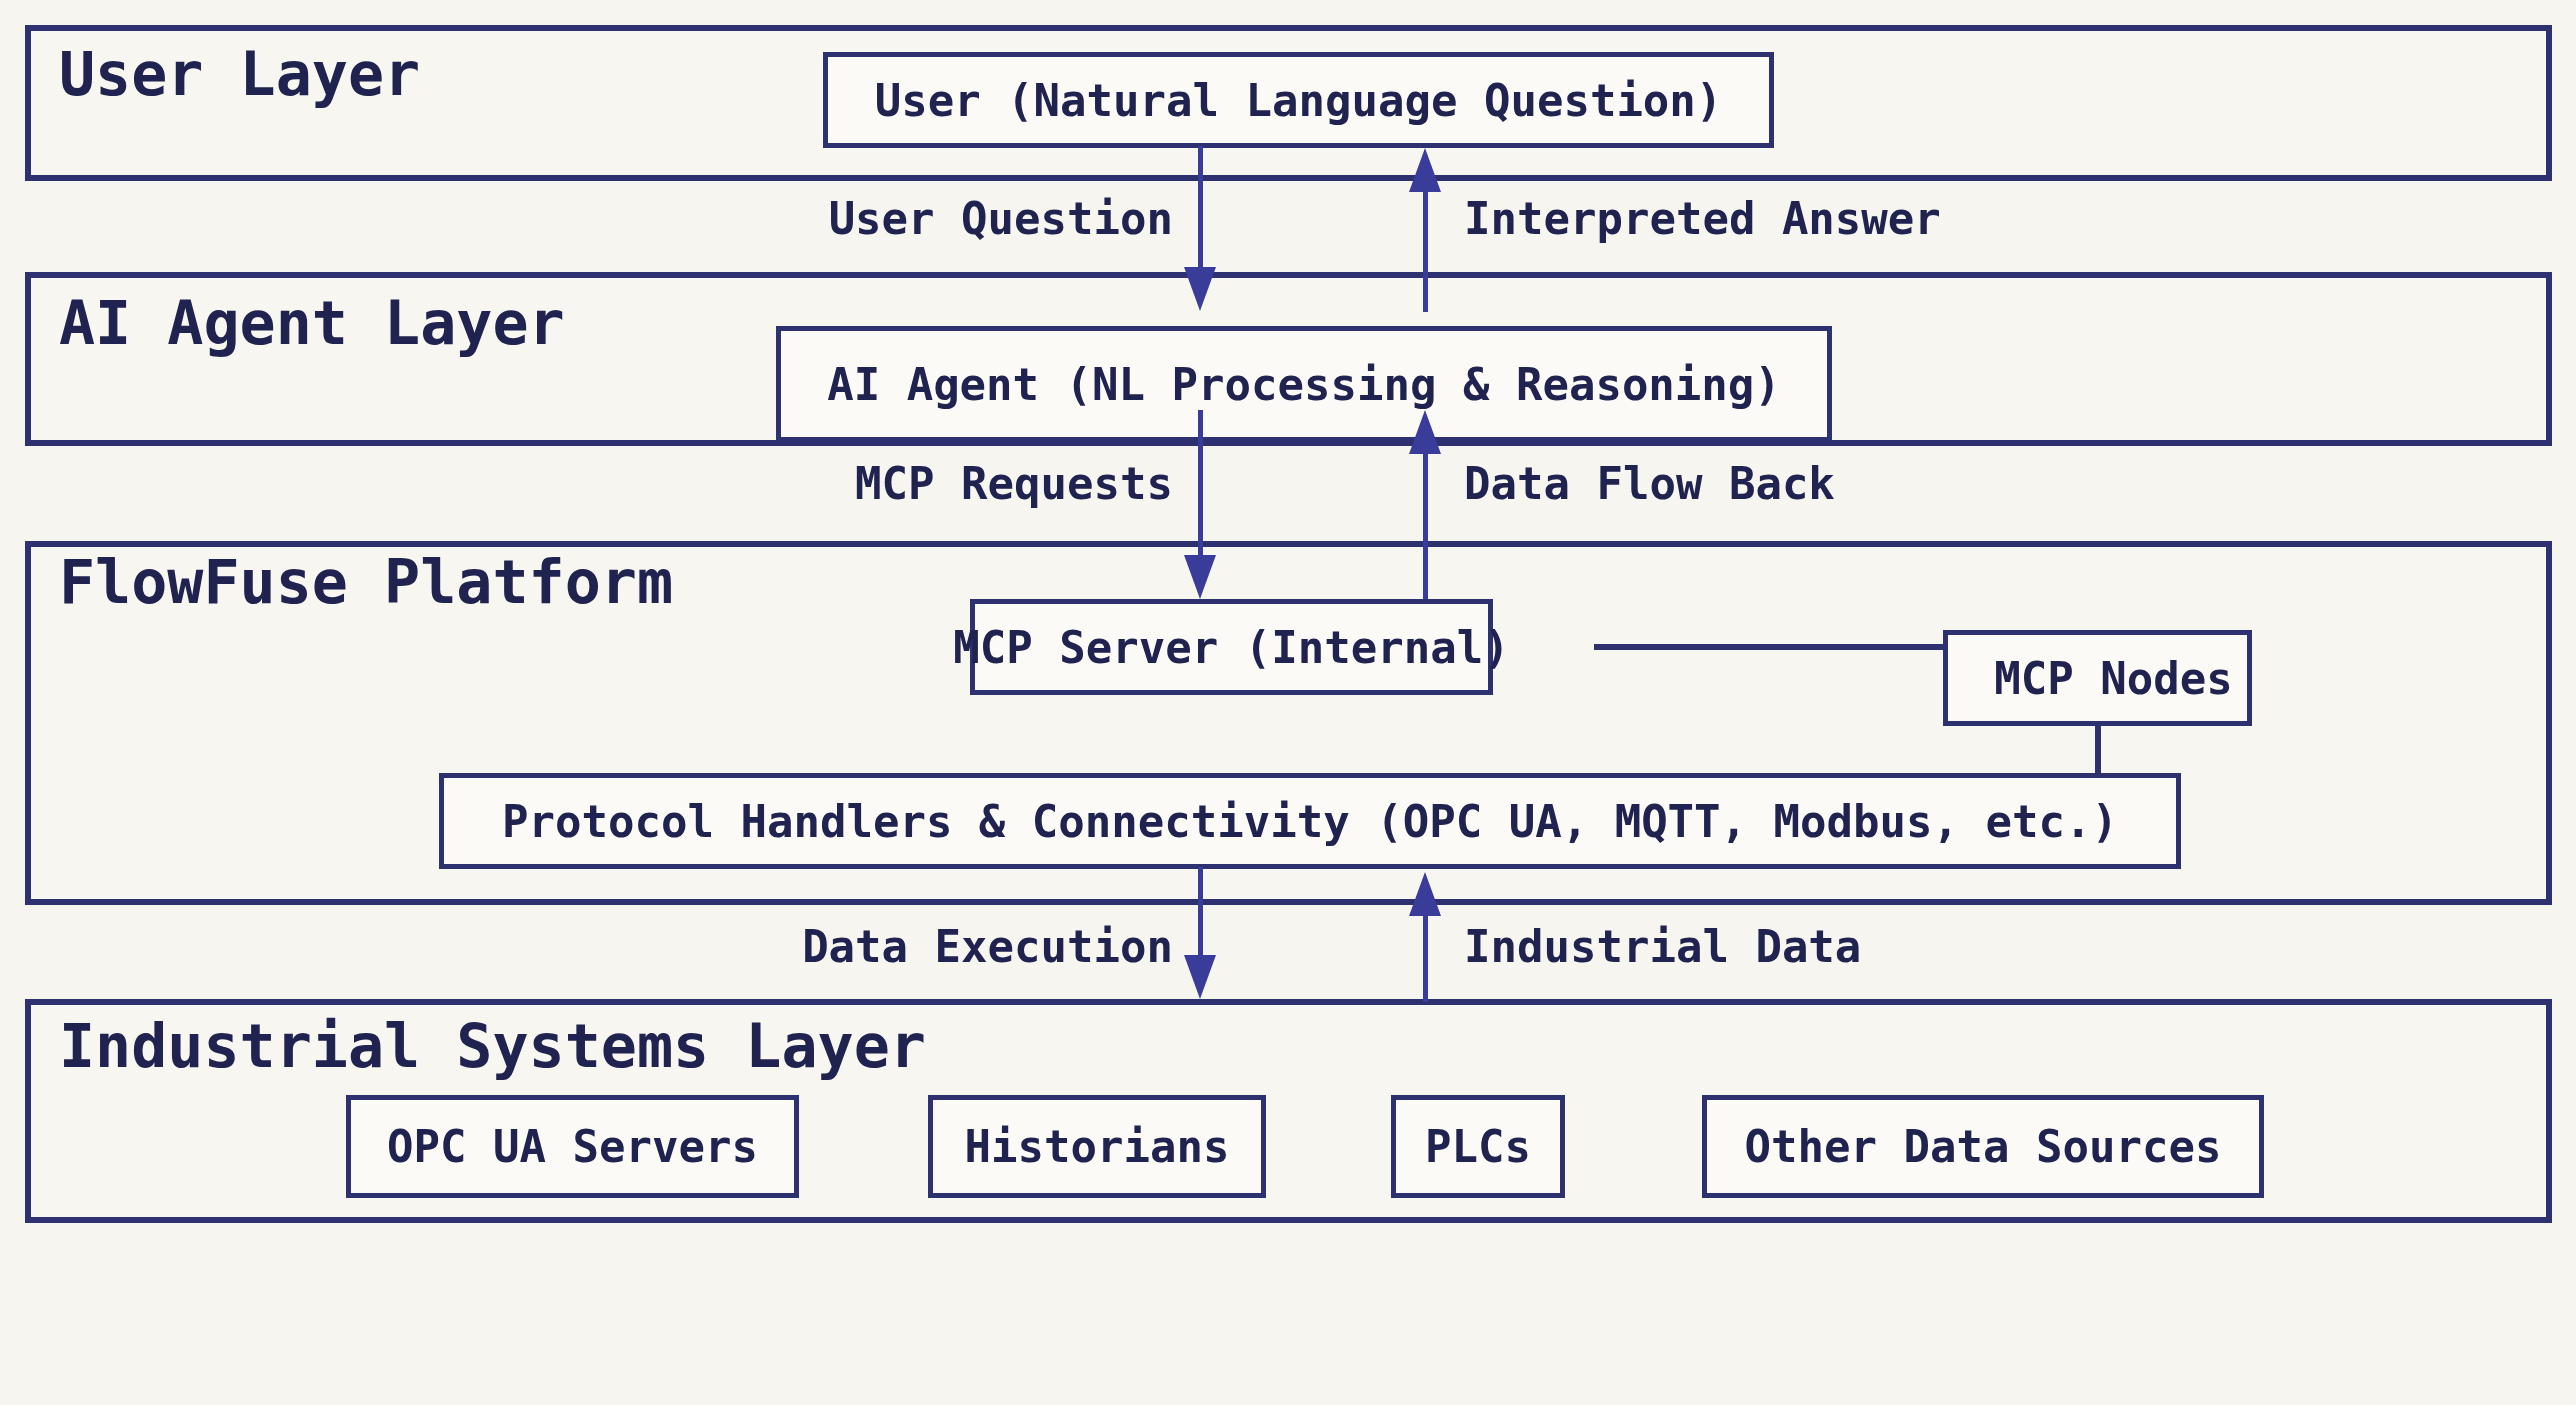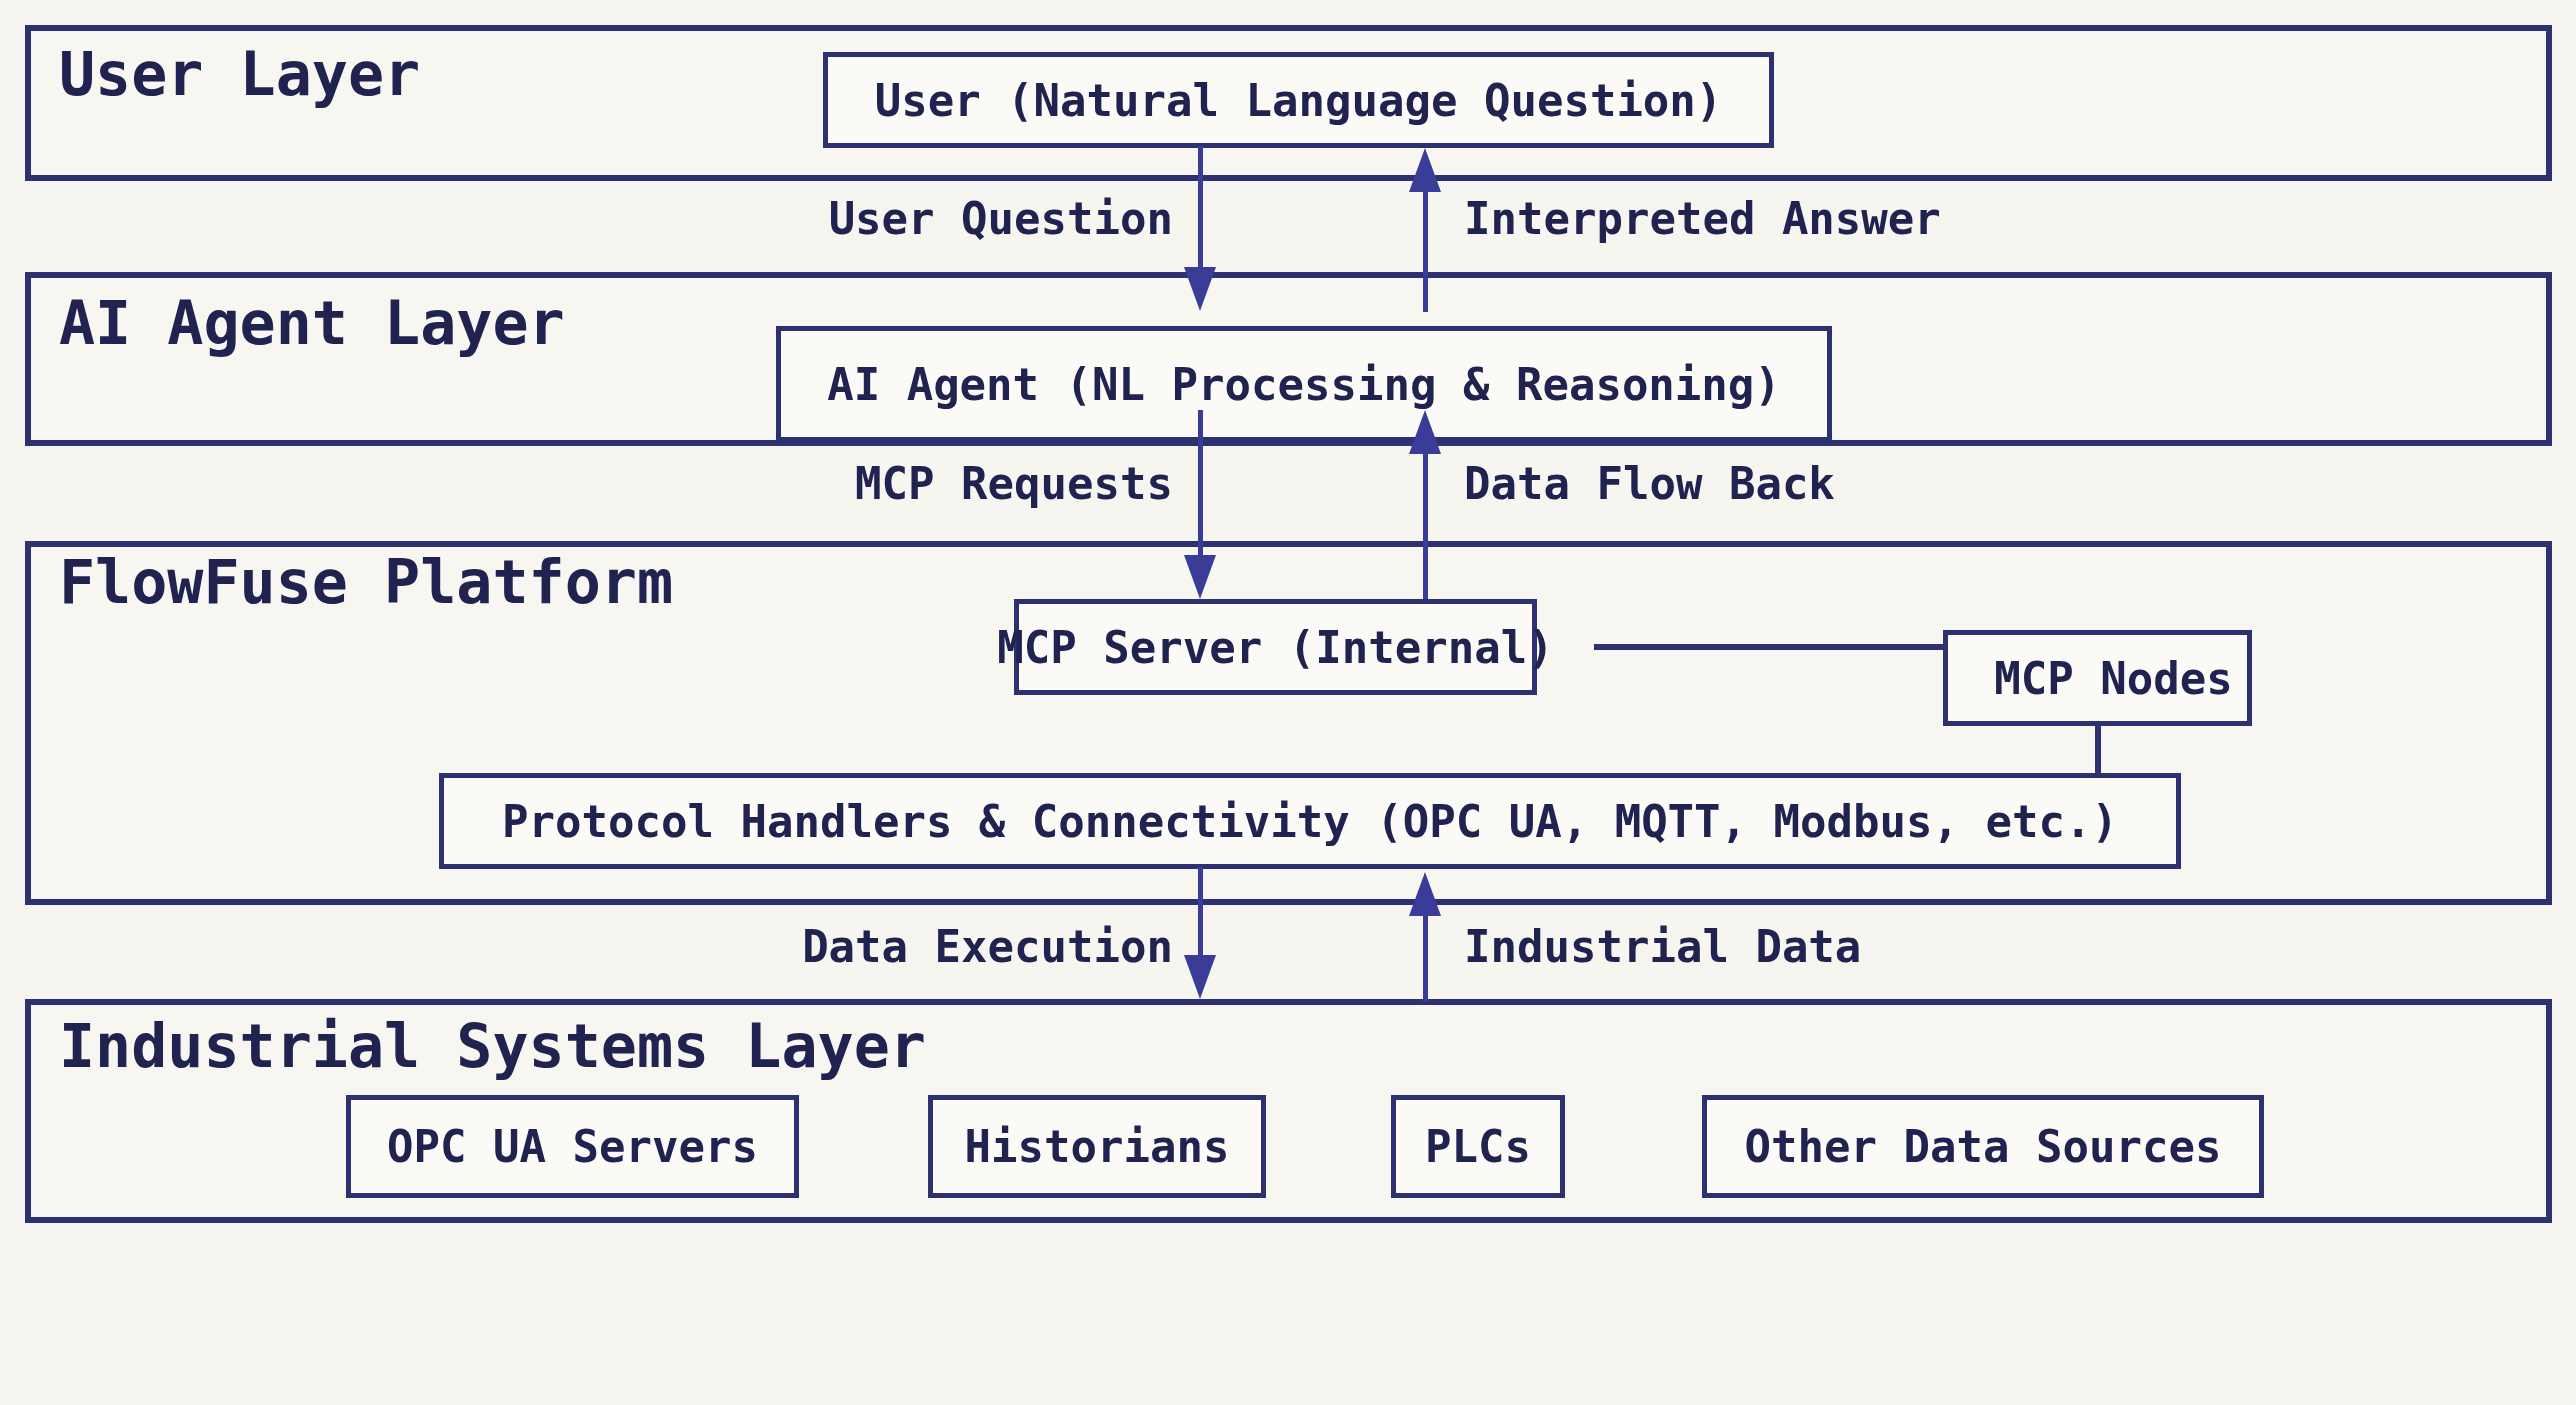--- a/index.html
+++ b/index.html
@@ -82,21 +82,21 @@
 
   <div class="hline" style="left:1594px; top:644px; width:352px;"></div>
   <div class="cline" style="left:2095px; top:693px; height:82px;"></div>
 
   <div class="node" style="left:823px;  top:52px;   width:951px; height:96px;">
     <span>User (Natural Language Question)</span>
   </div>
   <div class="node" style="left:776px;  top:309px;  width:1056px; height:116px;margin-top:17px;">
     <span>AI Agent (NL Processing &amp; Reasoning)</span>
   </div>
-  <div class="node" style="left:970px; top:599px;  width:523px;  height:96px;margin-left:44px;">
+  <div class="node" style="left:970px; top:599px;  width:523px;  height:96px;">
     <span>MCP Server (Internal)</span>
   </div>
   <div class="node" style="left:1943px; top:630px;  width:309px;  height:96px;padding-left:32px;">
     <span>MCP Nodes</span>
   </div>
   <div class="node" style="left:439px;  top:773px;  width:1742px; height:96px;">
     <span>Protocol Handlers &amp; Connectivity (OPC UA, MQTT, Modbus, etc.)</span>
   </div>
   <div class="node" style="left:346px;  top:1095px; width:453px;  height:103px;">
     <span>OPC UA Servers</span>

